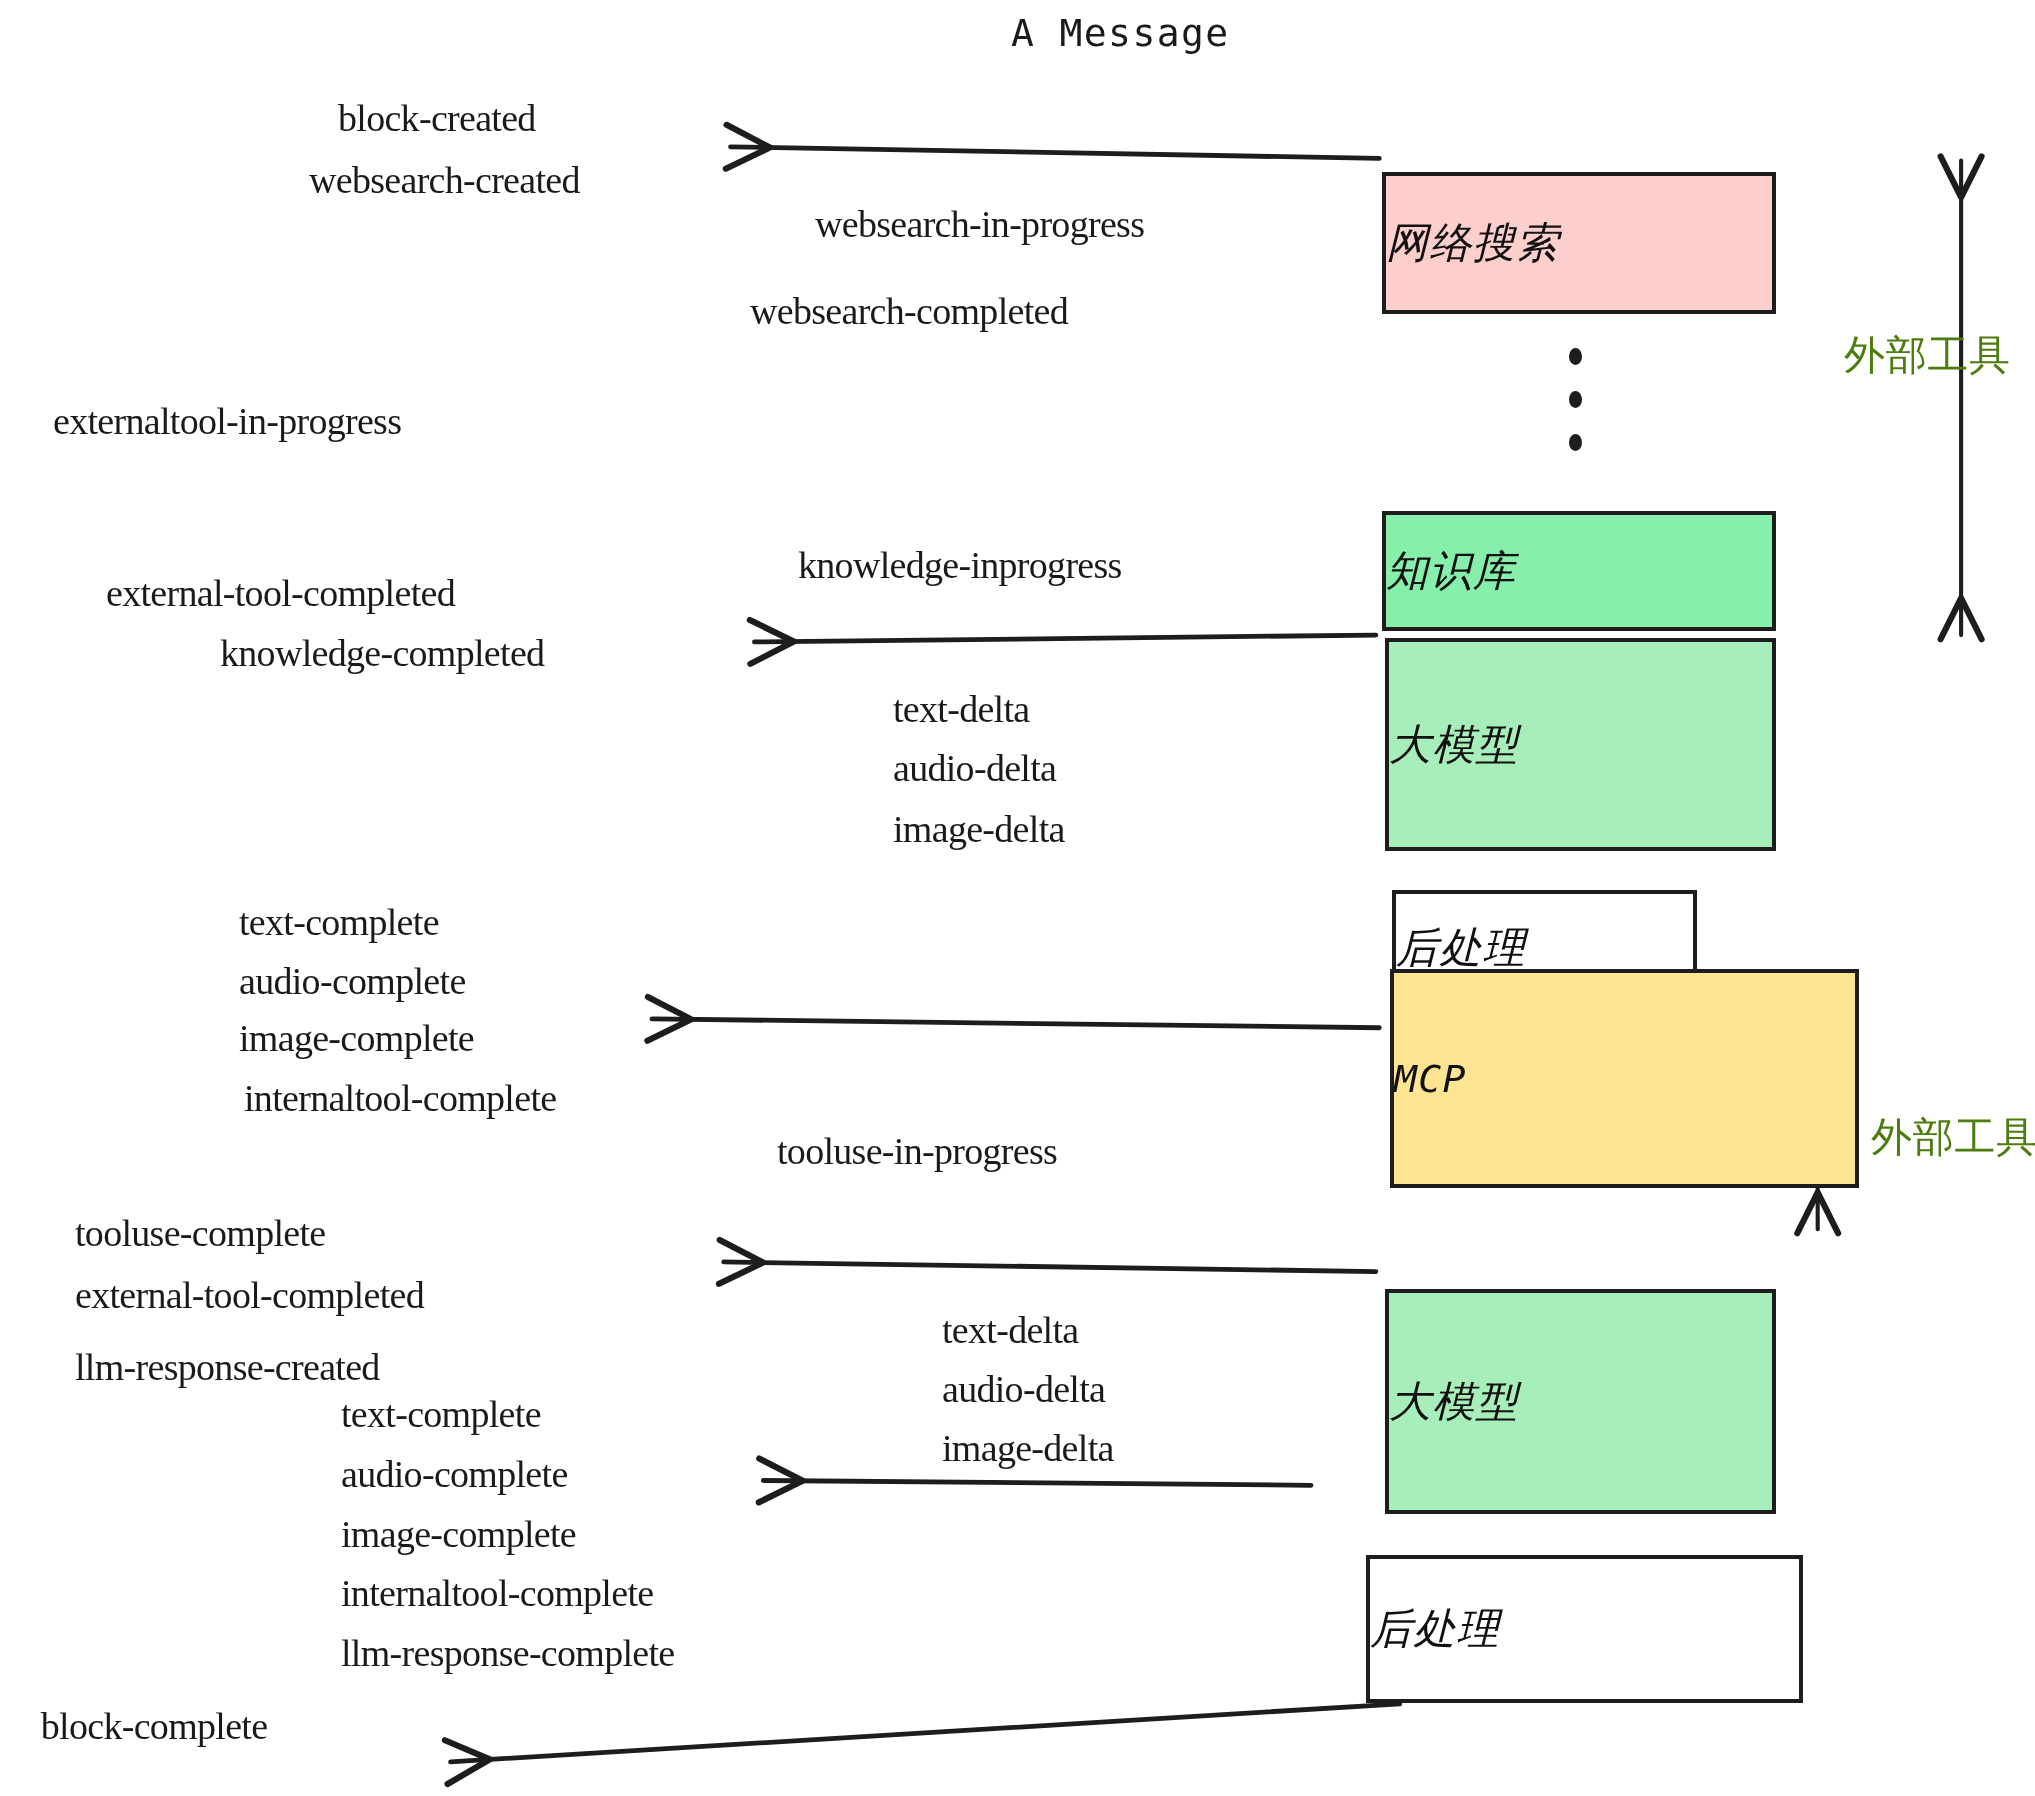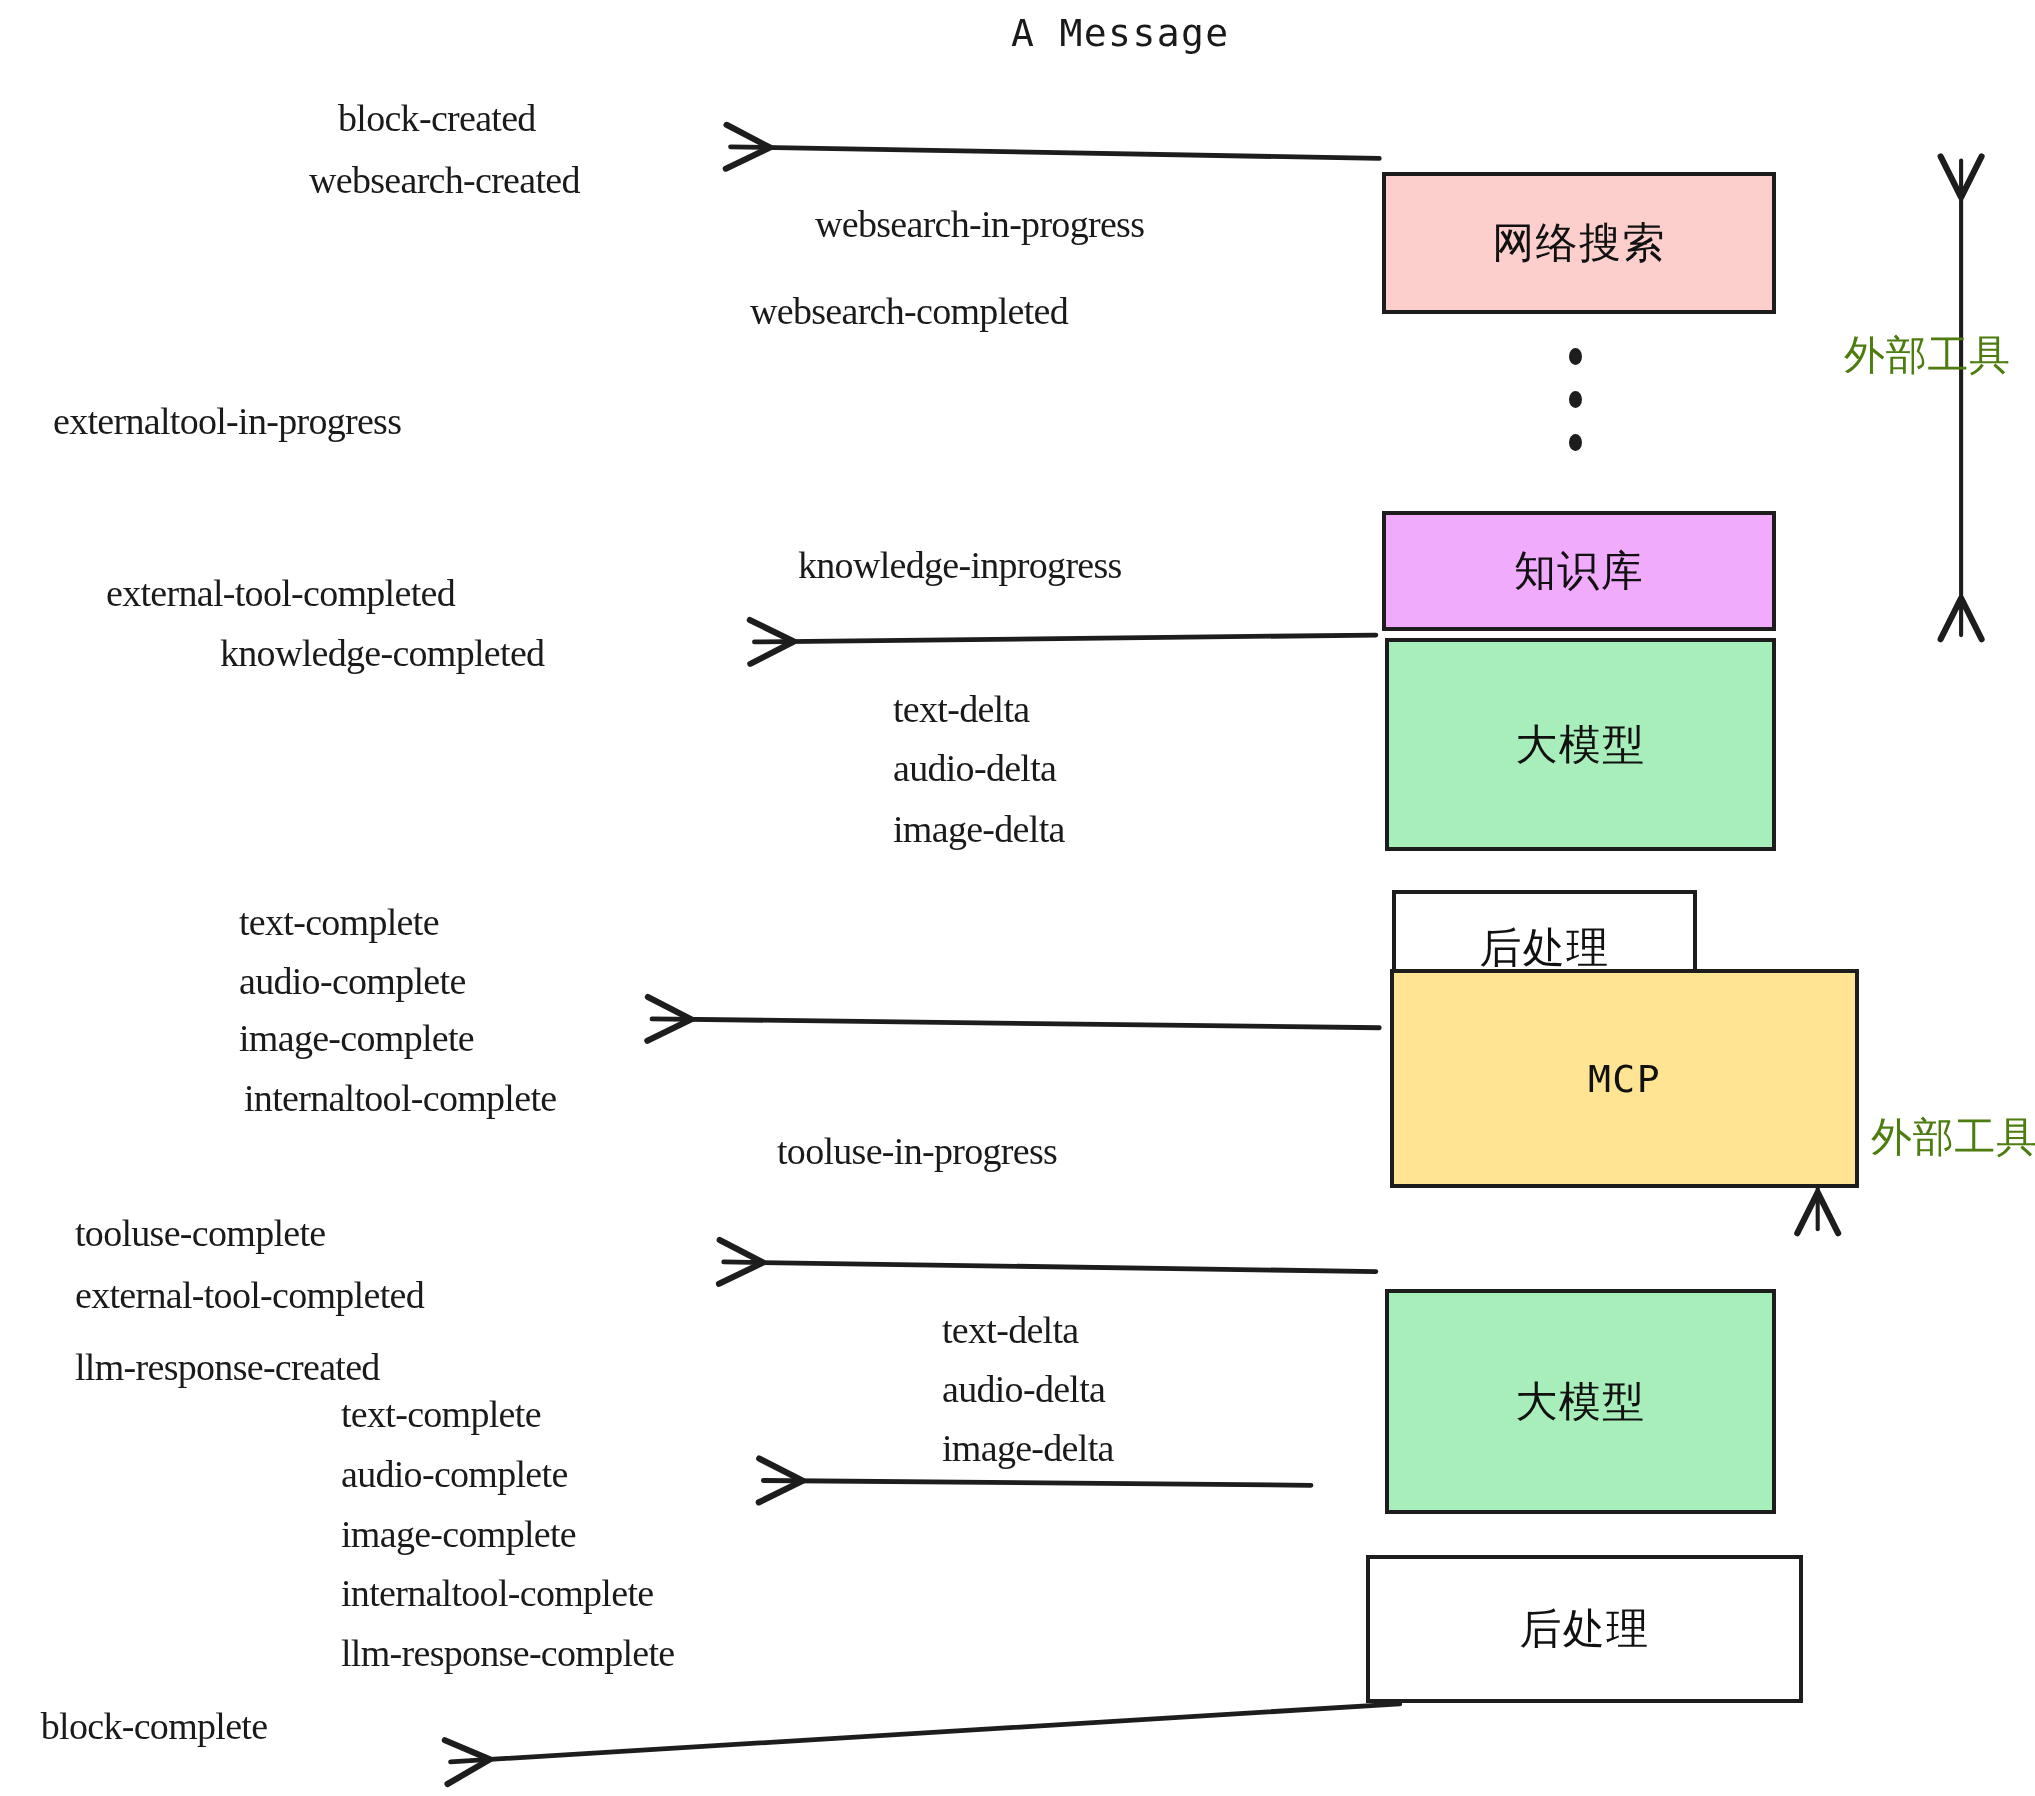--- a/index.html
+++ b/index.html
@@ -34,25 +34,26 @@
     font-size: 38px;
     line-height: 1;
     letter-spacing: 1.4px;
   }
   .box {
     position: absolute;
     box-sizing: border-box;
     border: 4.8px solid #1d1d1d;
     display: flex;
     align-items: center;
-    justify-content: center;
+    justify-content: flex-start;
     color: #111111;
     font-family: "DejaVu Sans", "Liberation Sans", sans-serif;
     font-size: 42px;
     letter-spacing: 1.4px;
+    font-style: italic;
   }
   .box.latin {
     font-family: "DejaVu Sans Mono", "Liberation Mono", monospace;
     font-size: 38px;
   }
   .side-label {
     position: absolute;
     white-space: pre;
     color: #4d7c0f;
     font-family: "DejaVu Sans", "Liberation Sans", sans-serif;
@@ -103,21 +104,21 @@
     <g id="double-arrow-group" stroke="#1d1d1d" stroke-width="6" fill="none" stroke-linecap="round">
         <line x1="2822" y1="235" x2="2822" y2="930" marker-start="url(#ah2)" marker-end="url(#ah2)"></line>
         <line x1="2612" y1="1550" x2="2612" y2="1800" marker-start="url(#ah2)" marker-end="url(#ah2)"></line>
       </g>
   </svg>
 
   <div id="boxes-layer">
       <div class="box" style="left: 1348px; top: 172px; width: 394px; height: 142px; background: rgb(252, 207, 204);">
         <span>网络搜索</span>
       </div>
-      <div class="box" style="left: 1348px; top: 511px; width: 394px; height: 120px; background: #f0abfc;">
+      <div class="box" style="left: 1348px; top: 511px; width: 394px; height: 120px; background: #86efac;">
         <span>知识库</span>
       </div>
       <div class="box" style="left: 1351px; top: 638px; width: 391px; height: 213px; background: rgb(168, 238, 187);">
         <span>大模型</span>
       </div>
       <div class="box" style="left: 1358px; top: 890px; width: 305px; height: 116px; background: rgb(255, 255, 255);">
         <span>后处理</span>
       </div>
       <div class="box latin" style="left: 1356px; top: 969px; width: 469px; height: 219px; background: rgb(255, 228, 147);">
         <span>MCP</span>

